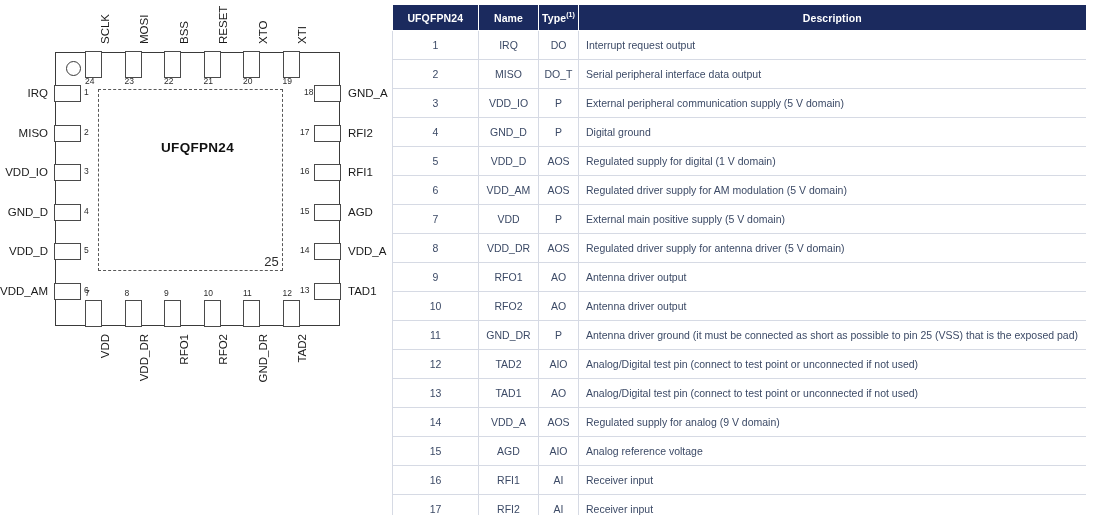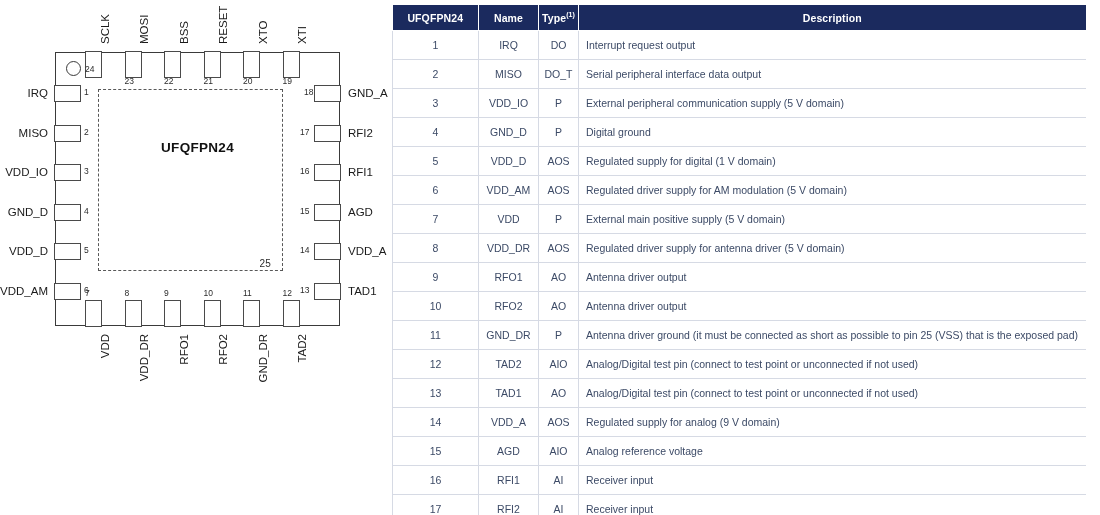--- a/index.html
+++ b/index.html
@@ -45,22 +45,22 @@
   }
   .exposed-pad {
     position: absolute;
     left: 43px; top: 37px;
     width: 185px; height: 182px;
     border: 1.8px dashed #585858;
     box-sizing: border-box;
   }
   .epad-num {
     position: absolute;
-    right: 11px; bottom: 1px;
-    font-size: 10px;
+    right: 3px; bottom: 1px;
+    font-size: 13px;
     color: #2b2b2b;
     letter-spacing: .2px;
     margin-top: 44px;
   }
   .center-label {
     position: absolute;
     left: 0; right: 0; top: 88px;
     text-align: center;
     font-size: 13.5px;
     font-weight: bold;
@@ -158,21 +158,21 @@
     <div class="pkg-body"></div>
     <div class="pin1-dot"></div>
     <div class="exposed-pad">
       <span class="epad-num">25</span>
     </div>
     <div class="center-label">
       <div>UFQFPN24</div>
     </div>
     <div id="pads-layer">
         <div class="pad v" style="left: 30px; top: -1px;"></div>
-        <div class="pad-num" style="left: 30px; top: 12px; text-align: center;">24</div>
+        <div class="pad-num" style="left: 30px; top: 24px; text-align: center;">24</div>
         <div class="pad-name rot" style="left: 43.5px; top: -8px;">SCLK</div>
         <div class="pad v" style="left: 69.5px; top: -1px;"></div>
         <div class="pad-num" style="left: 69.5px; top: 24px;">23</div>
         <div class="pad-name rot" style="left: 83px; top: -8px;">MOSI</div>
         <div class="pad v" style="left: 109px; top: -1px;"></div>
         <div class="pad-num" style="left: 109px; top: 24px;">22</div>
         <div class="pad-name rot" style="left: 122.5px; top: -8px;">BSS</div>
         <div class="pad v" style="left: 148.5px; top: -1px;"></div>
         <div class="pad-num" style="left: 148.5px; top: 24px;">21</div>
         <div class="pad-name rot" style="left: 162px; top: -8px;">RESET</div>

